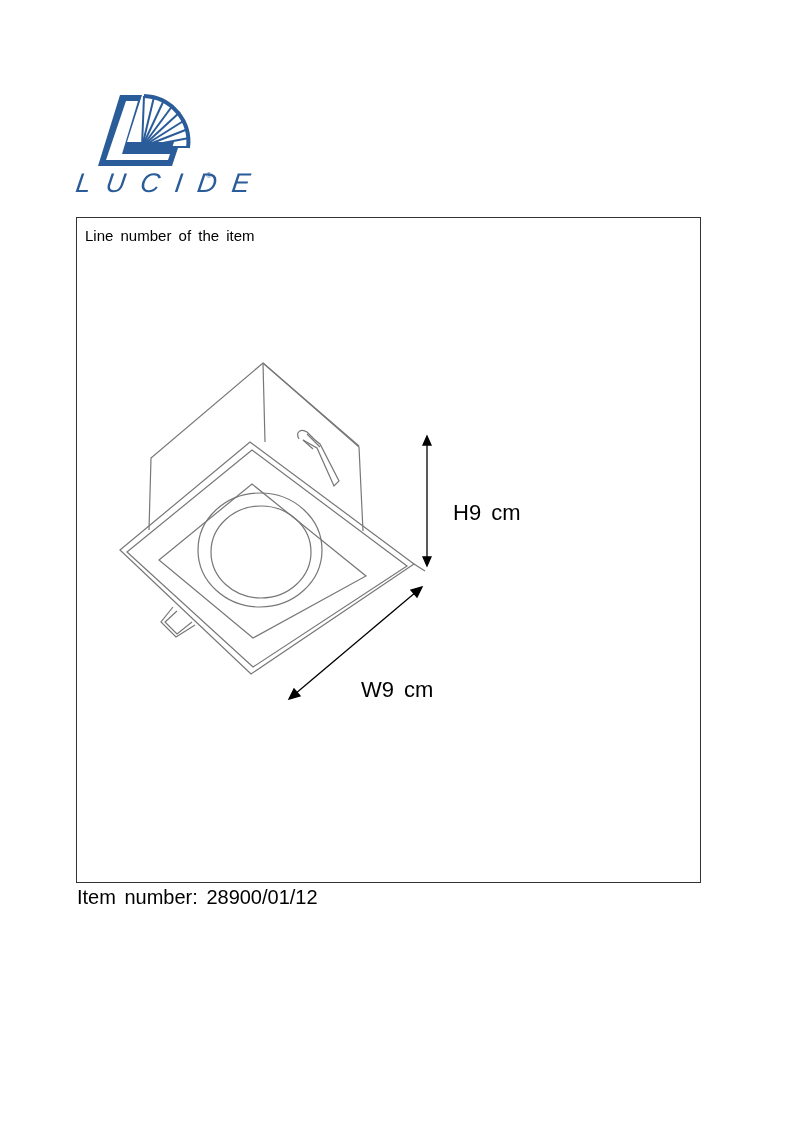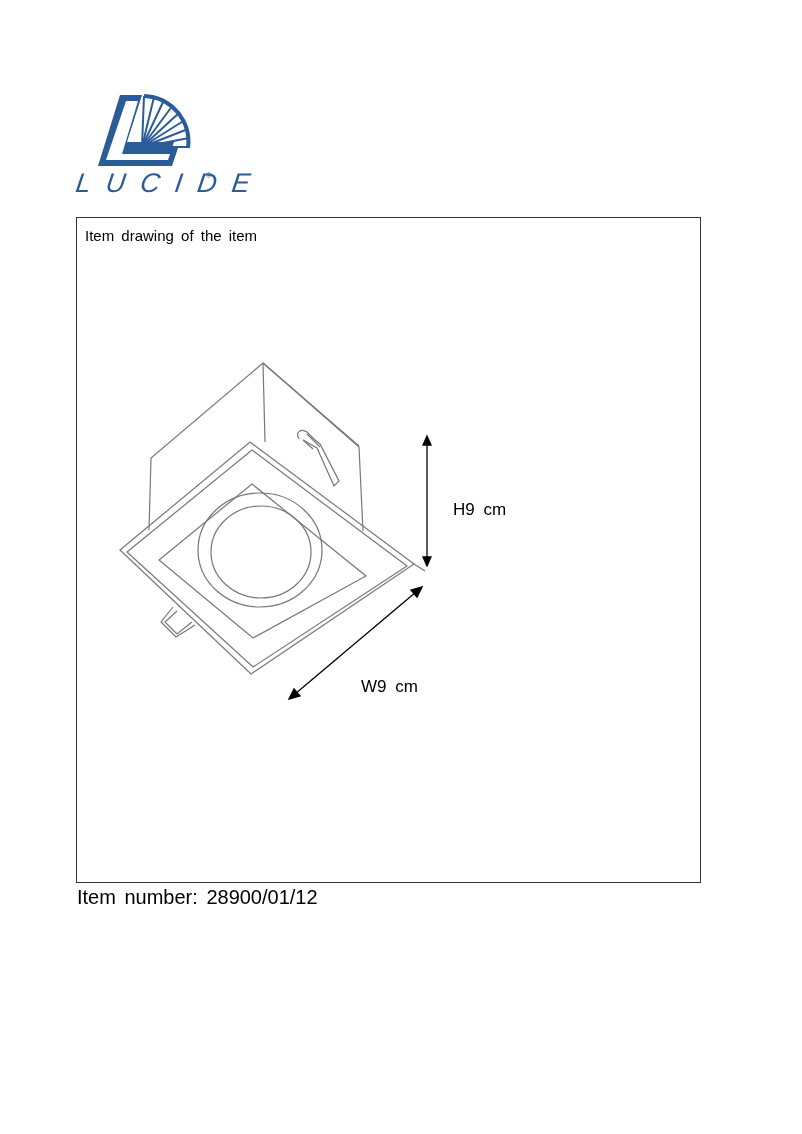--- a/index.html
+++ b/index.html
@@ -6,21 +6,21 @@
   body { width: 802px; height: 1134px; position: relative; overflow: hidden;
          font-family: "Liberation Sans", "DejaVu Sans", sans-serif; color: #000; }
   .logo { position: absolute; left: 72px; top: 92px; width: 150px; height: 110px; }
   .logo-text { position: absolute; left: 76px; top: 168px; font-family: "Liberation Sans", sans-serif;
                font-style: italic; font-size: 27px; letter-spacing: 15px; color: #2a5c9a; transform: skewX(-8deg); }
   .logo-reg { position: absolute; left: 206px; top: 171px; font-size: 8px; color: #2a5c9a; }
   .frame { position: absolute; left: 76px; top: 217px; width: 625px; height: 666px;
            border: 1px solid #333; box-sizing: border-box; }
   .frame-title { position: absolute; left: 8px; top: 9px; font-size: 15px; word-spacing: 3px; }
   .drawing { position: absolute; left: 0; top: 0; }
-  .dim { position: absolute; font-size: 17px; word-spacing: 4px; text-align: center; }
+  .dim { position: absolute; font-size: 22px; word-spacing: 4px; text-align: center; }
   .item-number { position: absolute; left: 77px; top: 886px; font-size: 20px; word-spacing: 3px; }
 </style>
 </head>
 <body>
 
 <div class="logo">
   <svg width="150" height="80" viewBox="0 0 150 80">
 
     <g stroke="#2a5c9a" stroke-width="2">
       <line x1="70" y1="55" x2="72" y2="4"></line>
@@ -35,21 +35,21 @@
     </g>
     <path d="M72 4 A46 46 0 0 1 116 56" fill="none" stroke="#2a5c9a" stroke-width="4"></path>
 
     <path d="M48 3 L70 3 L55 50 L102 50 L100 56 L106 56 L100 74 L26 74 Z M54 9 L34 68 L96 68 L98 62 L50 62 L66 9 Z" fill="#2a5c9a" fill-rule="evenodd"></path>
   </svg>
 </div>
 <div class="logo-text">LUCIDE</div>
 <div class="logo-reg">®</div>
 
 <div class="frame">
-  <div class="frame-title">Item drawing of the item</div>
+  <div class="frame-title">Line number of the item</div>
 
   <svg class="drawing" width="625" height="666" viewBox="0 0 625 666">
     <g fill="none" stroke="#777" stroke-width="1.2">
 
       <polyline points="72,312 74,240 186,145 282,228"></polyline>
       <line x1="186" y1="145" x2="188" y2="224"></line>
       <polyline points="186,145 282,229 286,313"></polyline>
 
       <polygon points="43,332 173,224 337,346 174,456"></polygon>
       <polygon points="50,334 175,232 330,348 176,449"></polygon>

